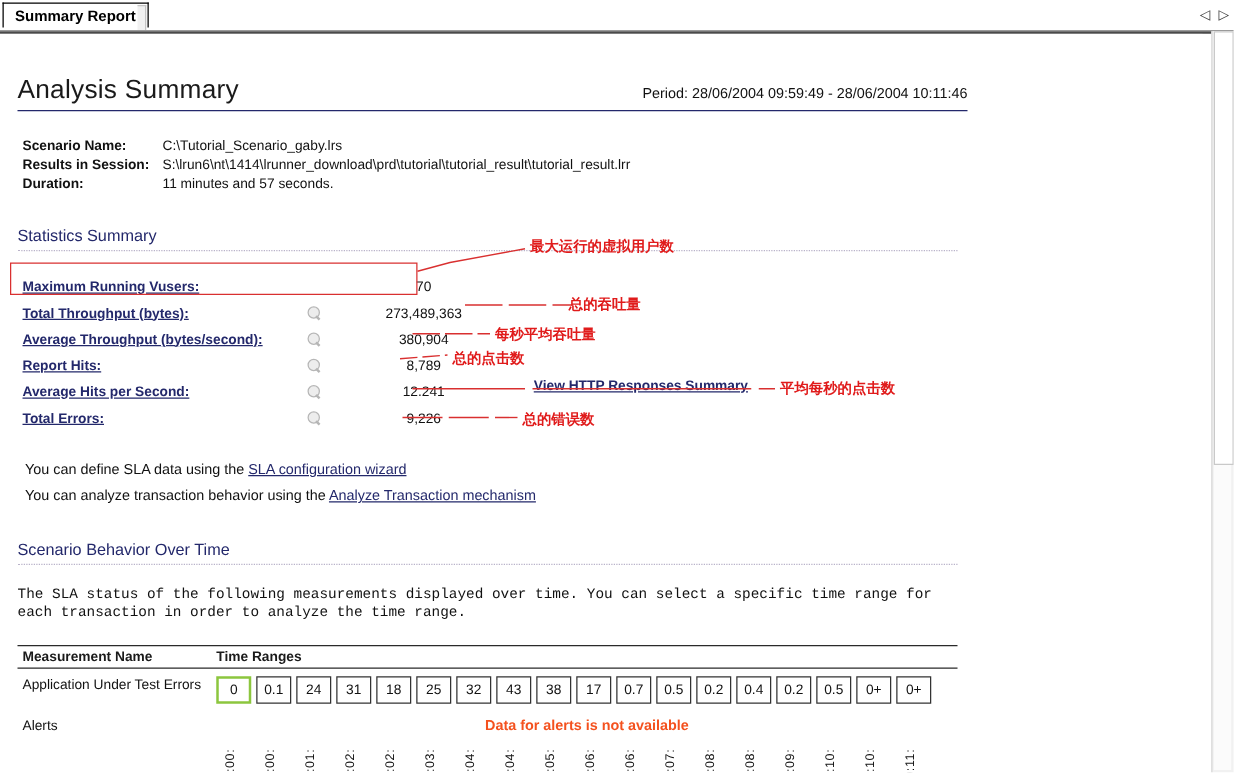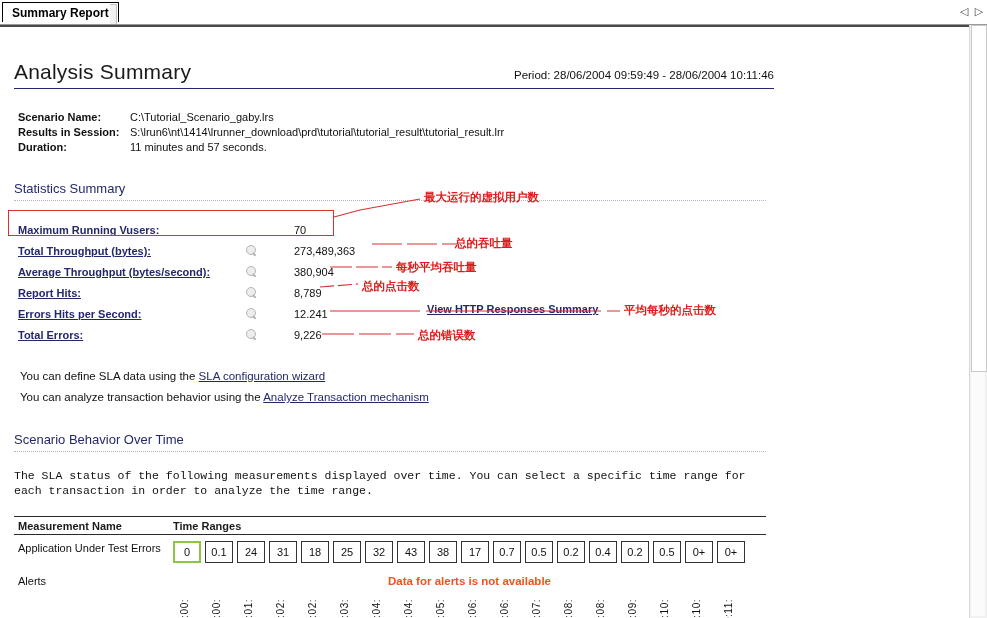--- a/index.html
+++ b/index.html
@@ -110,21 +110,21 @@
   }
 
   
   .stats { position: absolute; left: 18px; top: 192px; font-size: 11px; }
   .stats .srow { display: flex; align-items: center; height: 21px; }
   .stats .slbl {
     width: 228px; color: #23286b; font-weight: bold;
     text-decoration: underline; white-space: nowrap;
   }
   .stats .sicon { width: 48px; display: flex; align-items: center; }
-  .stats .sval { width: 90px; text-align: left; color: #111; }
+  .stats .sval { width: 90px; text-align: center; color: #111; }
 
   .magglyph {
     position: relative; display: inline-block; width: 11px; height: 11px;
   }
   .magglyph .lens {
     position: absolute; left: 0; top: 0; width: 8px; height: 8px;
     border-radius: 50%; border: 1.5px solid #b6b6b6; background: #ededed;
   }
   .magglyph .hand {
     position: absolute; left: 7px; top: 7px; width: 4px; height: 1.5px;
@@ -263,21 +263,21 @@
           <div class="slbl">Report Hits:</div>
           <div class="sicon">
             <span class="magglyph">
                 <i class="lens"></i>
                 <i class="hand"></i>
               </span>
           </div>
           <div class="sval">8,789</div>
         </div>
         <div class="srow">
-          <div class="slbl">Errors Hits per Second:</div>
+          <div class="slbl">Average Hits per Second:</div>
           <div class="sicon">
             <span class="magglyph">
                 <i class="lens"></i>
                 <i class="hand"></i>
               </span>
           </div>
           <div class="sval">12.241</div>
         </div>
         <div class="srow">
           <div class="slbl">Total Errors:</div>

